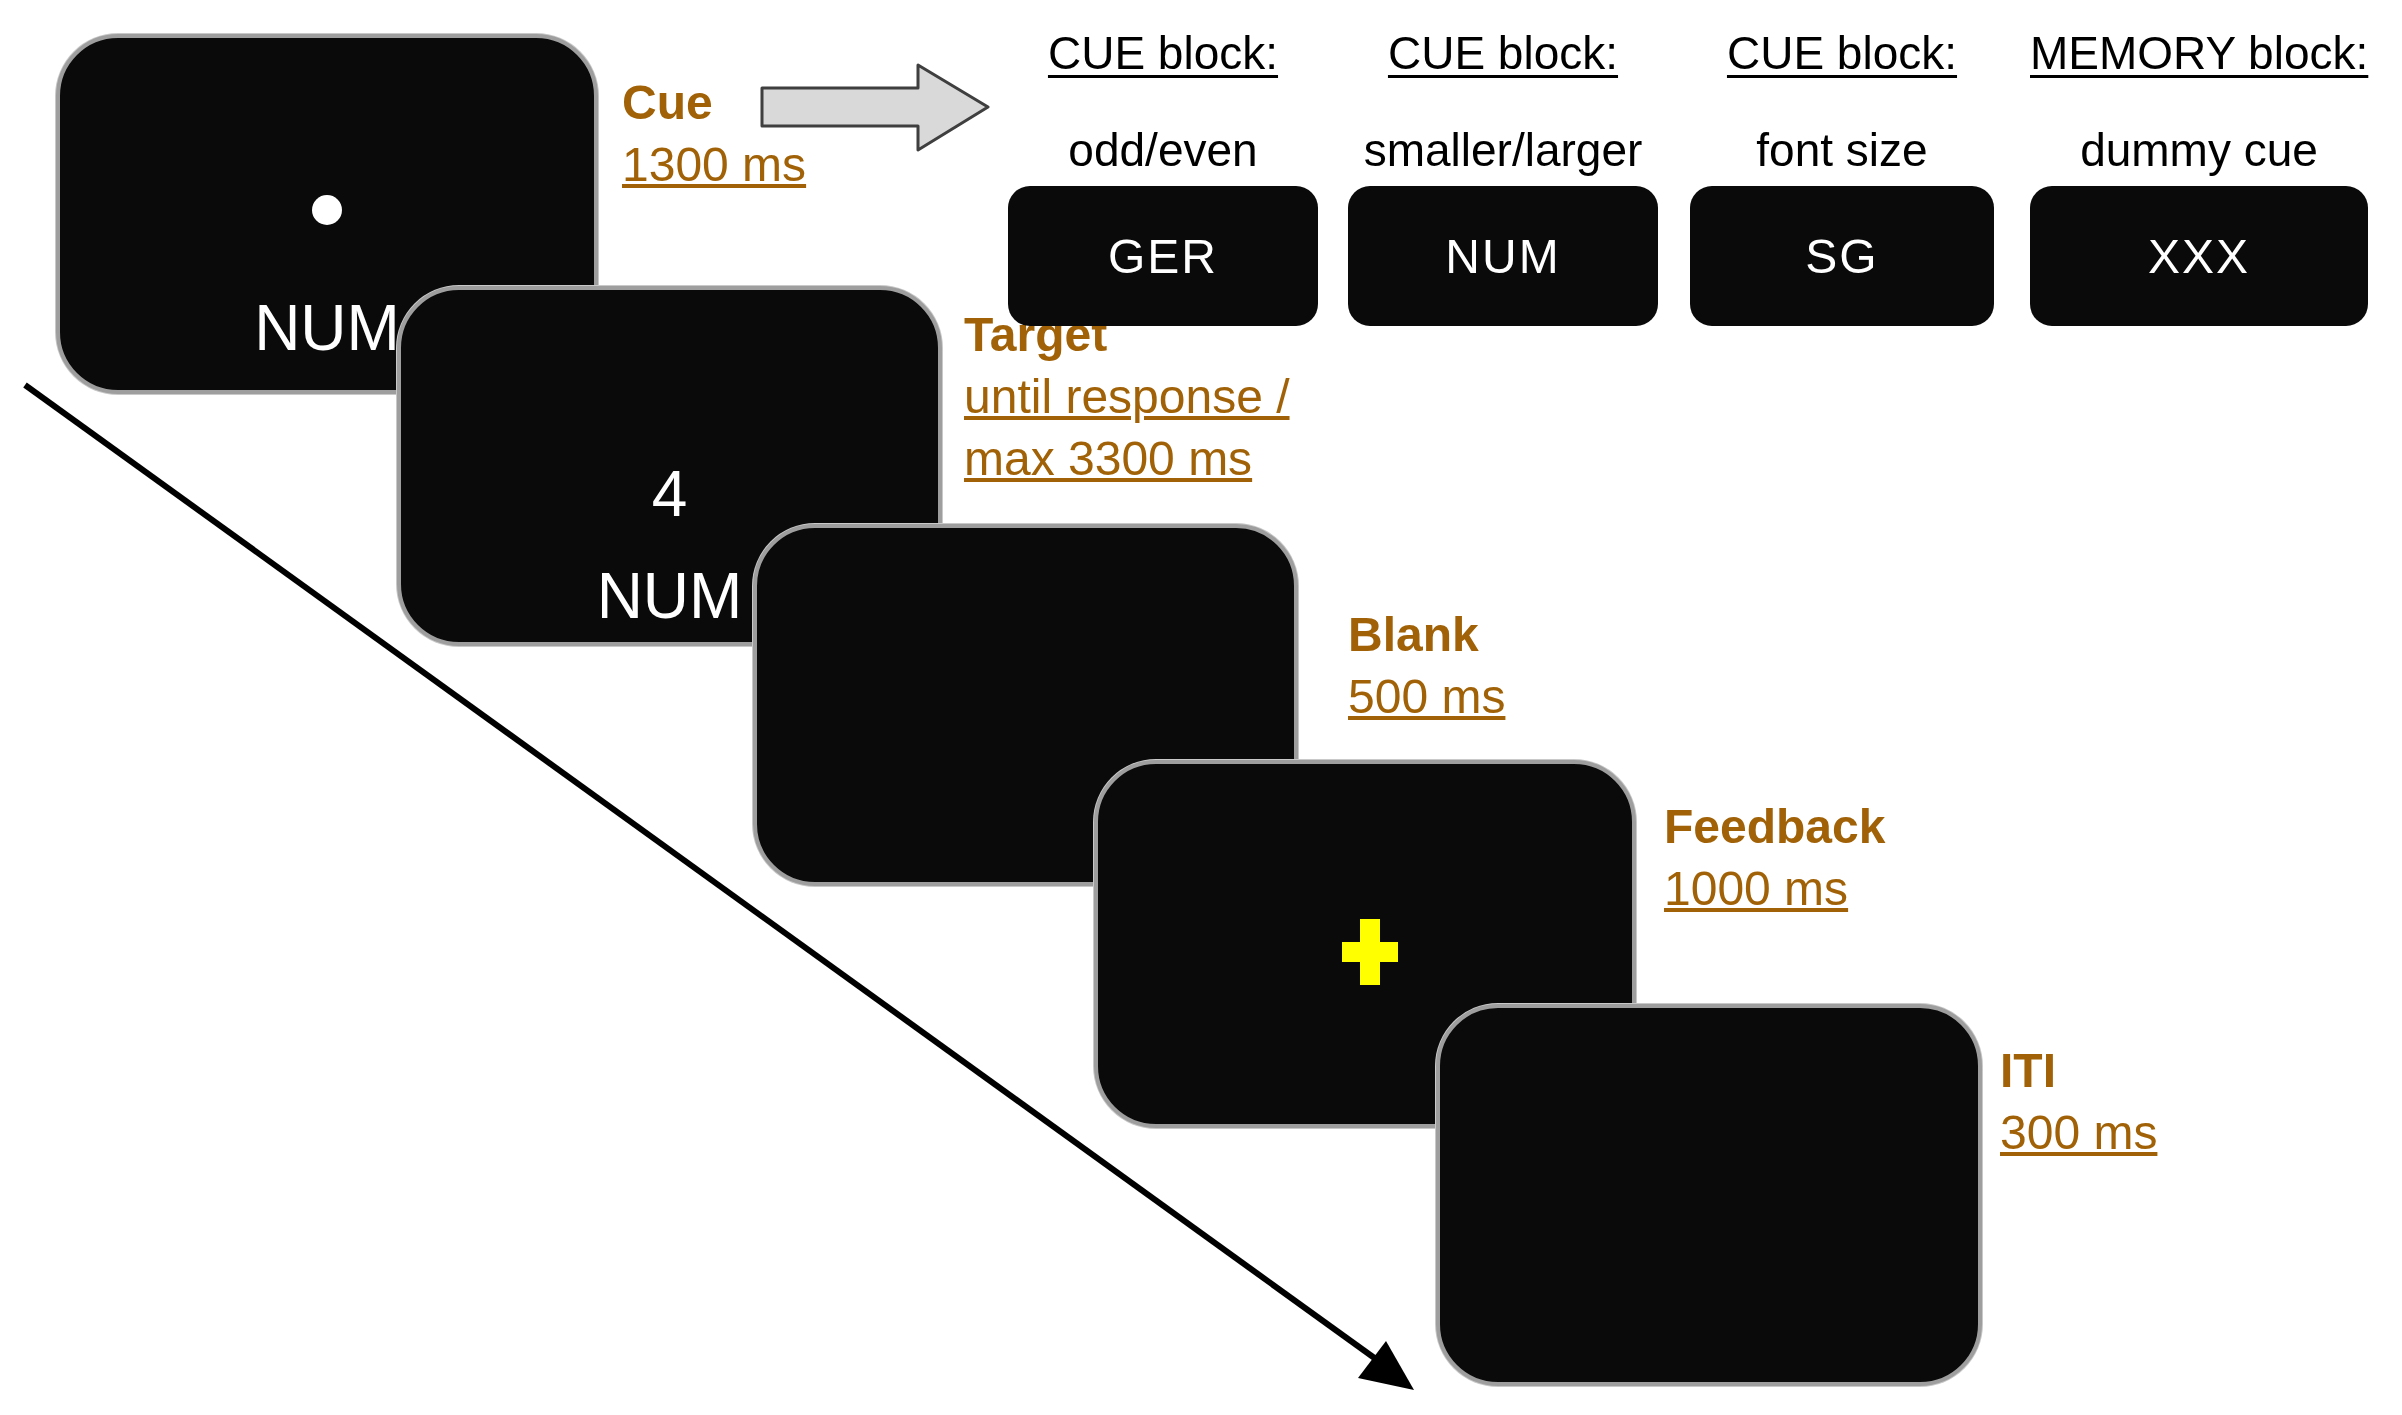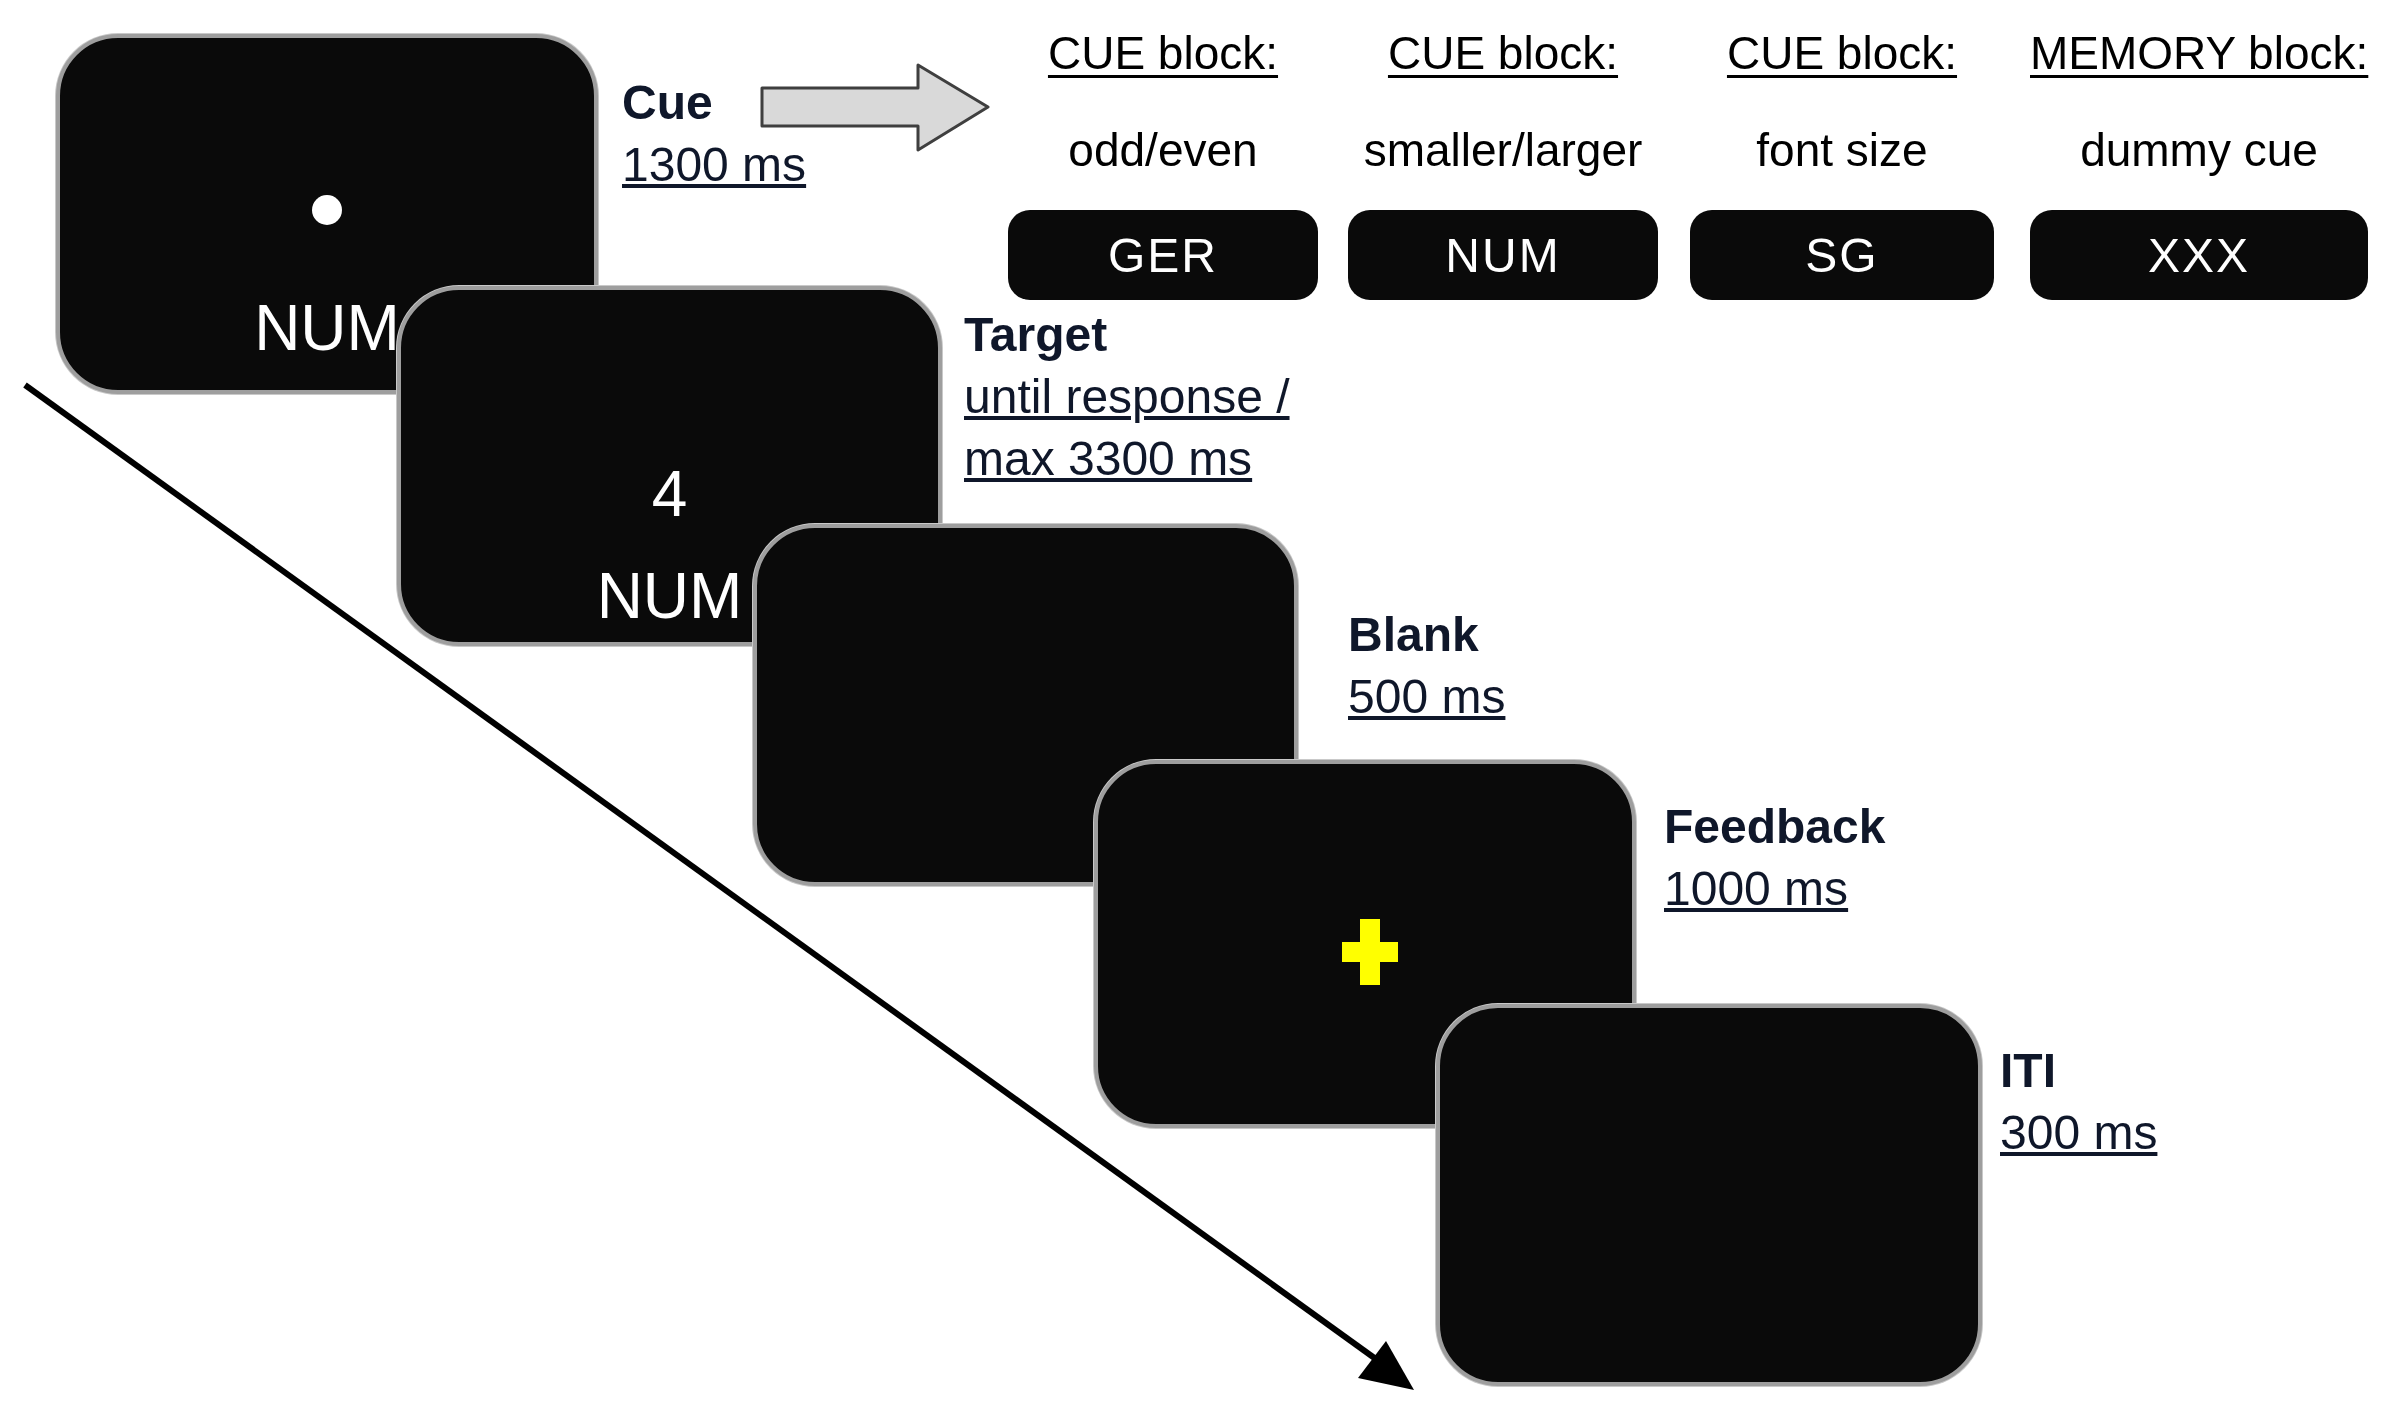--- a/index.html
+++ b/index.html
@@ -37,21 +37,21 @@
   #screen-cue .cue-word{top:258px;}
   #screen-target .target-digit{top:172px;}
   #screen-target .cue-word{top:274px;}
 
   
   .cross{position:absolute;left:244px;top:155px;width:56px;height:66px;}
   .cross .v{position:absolute;left:18px;top:0;width:20px;height:66px;background:#ffff00;}
   .cross .h{position:absolute;left:0;top:23px;width:56px;height:20px;background:#ffff00;}
 
   
-  .stage-label{position:absolute;color:#0f172a;z-index:6;}
+  .stage-label{position:absolute;color:#a16207;z-index:6;}
   .stage-label .t{font-size:48px;line-height:62px;font-weight:700;}
   .stage-label .d{font-size:48px;line-height:62px;font-weight:400;white-space:pre-line;text-decoration:underline;}
   #label-cue      {left:622px; top:72px;}
   #label-target   {left:964px; top:304px;}
   #label-blank    {left:1348px;top:604px;}
   #label-feedback {left:1664px;top:796px;}
   #label-iti      {left:2000px;top:1040px;}
 
   
   .cue-example{position:absolute;top:24px;text-align:center;z-index:6;}
@@ -60,21 +60,21 @@
   #example-3{left:1690px;width:304px;}
   #example-4{left:2030px;width:338px;}
   .cue-example .block{
     font-size:46px;line-height:58px;color:#000;
     text-decoration:underline;text-underline-offset:6px;text-decoration-thickness:3px;
     white-space:nowrap;
     text-align:center;
   }
   .cue-example .task{font-size:46px;line-height:56px;color:#000;white-space:nowrap;margin-top:40px;}
   .cue-example .cuebox{
-    margin-top:32px;height:90px;width:100%;
+    margin-top:8px;height:140px;width:100%;
     background:#0a0a0a;border-radius:22px;
     display:flex;align-items:center;justify-content:center;
     color:#ffffff;font-size:48px;letter-spacing:2px;
   }
 
   
   #flow-arrow{position:absolute;left:758px;top:60px;z-index:6;}
   #timeline-arrow{position:absolute;left:0;top:0;z-index:0;}
 </style>
 </head>

